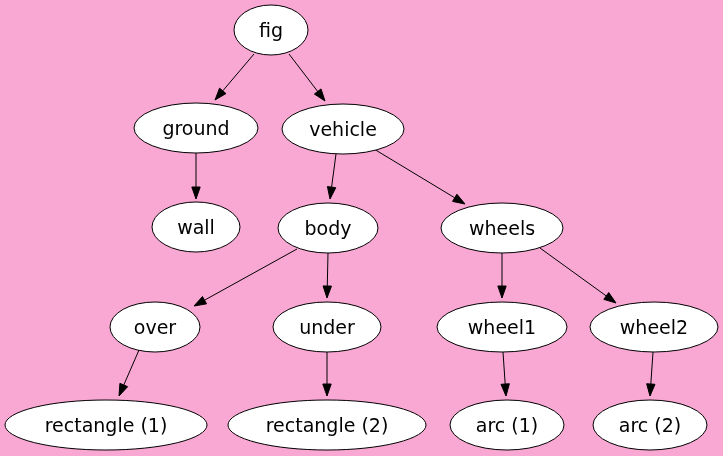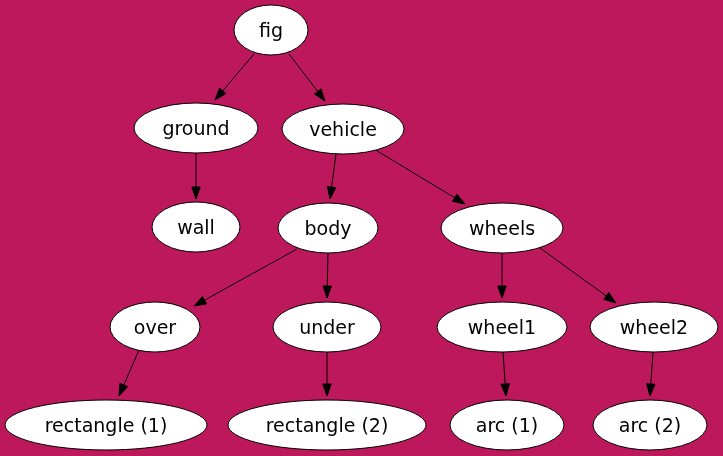--- a/index.html
+++ b/index.html
@@ -7,21 +7,21 @@
     padding: 0;
     background: #ffffff;
   }
   body {
     font-family: "DejaVu Sans", sans-serif;
   }
   #graph-canvas {
     position: relative;
     width: 723px;
     height: 456px;
-    background: #be185d;
+    background: #f9a8d4;
     overflow: hidden;
   }
   #graph-svg {
     position: absolute;
     top: 0;
     left: 0;
     width: 723px;
     height: 456px;
     display: block;
   }

